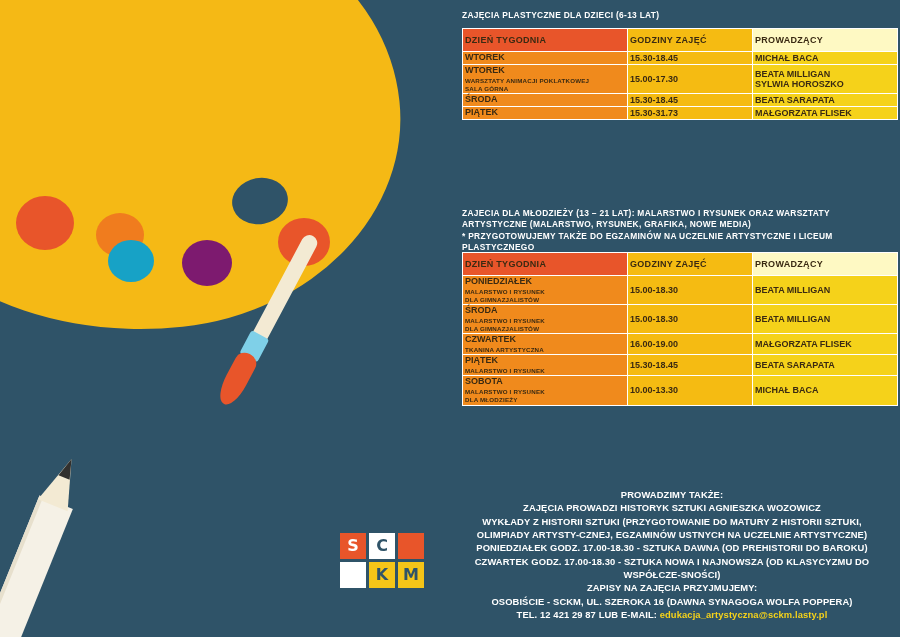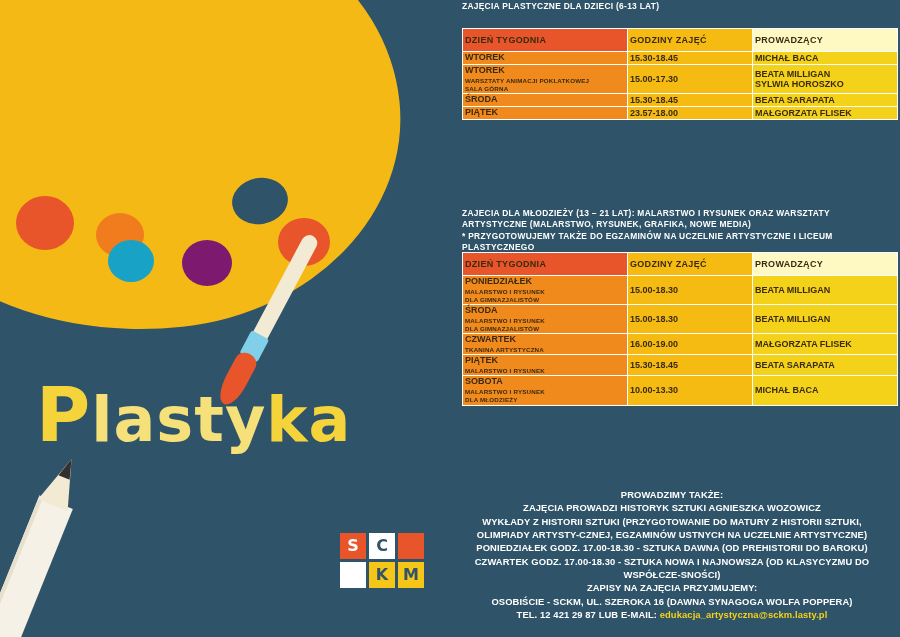--- a/index.html
+++ b/index.html
@@ -167,21 +167,21 @@
     height: 637px;
     color: #ffffff;
   }
   .heading {
     font-size: 8.4px;
     font-weight: bold;
     letter-spacing: .3px;
     line-height: 1.35;
     color: #ffffff;
   }
-  .heading.h1 { position: absolute; top: 1px; left: 0; }
+  .heading.h1 { position: absolute; top: 10px; left: 0; }
   .heading.h2 { position: absolute; top: 208px; left: 0; width: 420px; }
 
   table.sched {
     position: absolute;
     left: 0;
     width: 420px;
     border-collapse: collapse;
     table-layout: fixed;
   }
   table.t1 { top: 28px; }
@@ -250,23 +250,20 @@
     <div class="ferrule"></div>
     <div class="tip"></div>
   </div>
 
   <div class="pencil">
     <div class="body"></div>
     <div class="wood"></div>
     <div class="lead"></div>
   </div>
 
-  <div class="title">
-    <span class="cap">P</span><span>lasty</span><span class="k">ka</span>
-  </div>
 
   <div class="logo">
     <div class="cell c0">S</div>
     <div class="cell c1">C</div>
     <div class="cell c2"></div>
     <div class="cell c3"></div>
     <div class="cell c4">K</div>
     <div class="cell c5">M</div>
   </div>
 
@@ -305,21 +302,21 @@
             <span class="sub"></span>
           </td>
           <td class="time">15.30-18.45</td>
           <td class="lead">BEATA SARAPATA</td>
         </tr>
         <tr>
           <td class="day">
             <span>PIĄTEK</span>
             <span class="sub"></span>
           </td>
-          <td class="time">23.57-18.00</td>
+          <td class="time">15.30-31.73</td>
           <td class="lead">MAŁGORZATA FLISEK</td>
         </tr>
       </tbody>
     </table>
 
     <div class="heading h2">ZAJECIA DLA MŁODZIEŻY (13 – 21 LAT): MALARSTWO I RYSUNEK ORAZ WARSZTATY ARTYSTYCZNE (MALARSTWO, RYSUNEK, GRAFIKA, NOWE MEDIA)<br>* PRZYGOTOWUJEMY TAKŻE DO EGZAMINÓW NA UCZELNIE ARTYSTYCZNE I LICEUM PLASTYCZNEGO</div>
 
     <table class="sched t2">
       <thead>
         <tr>

